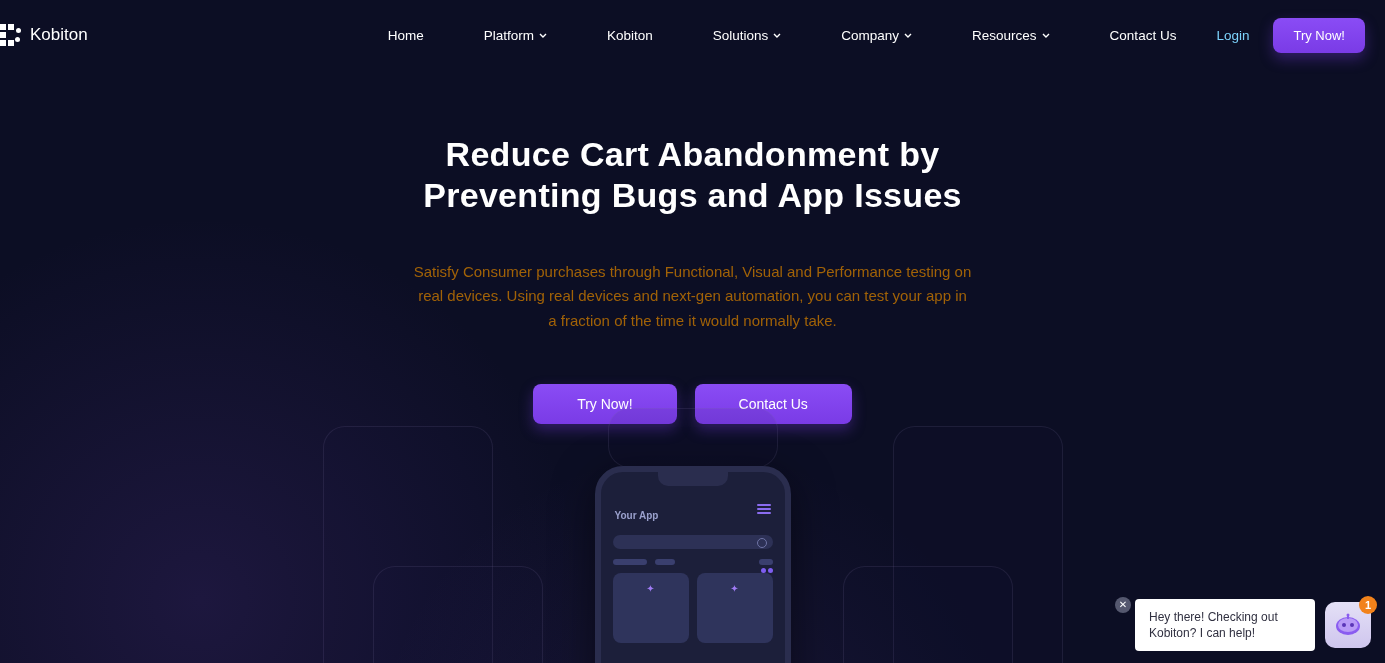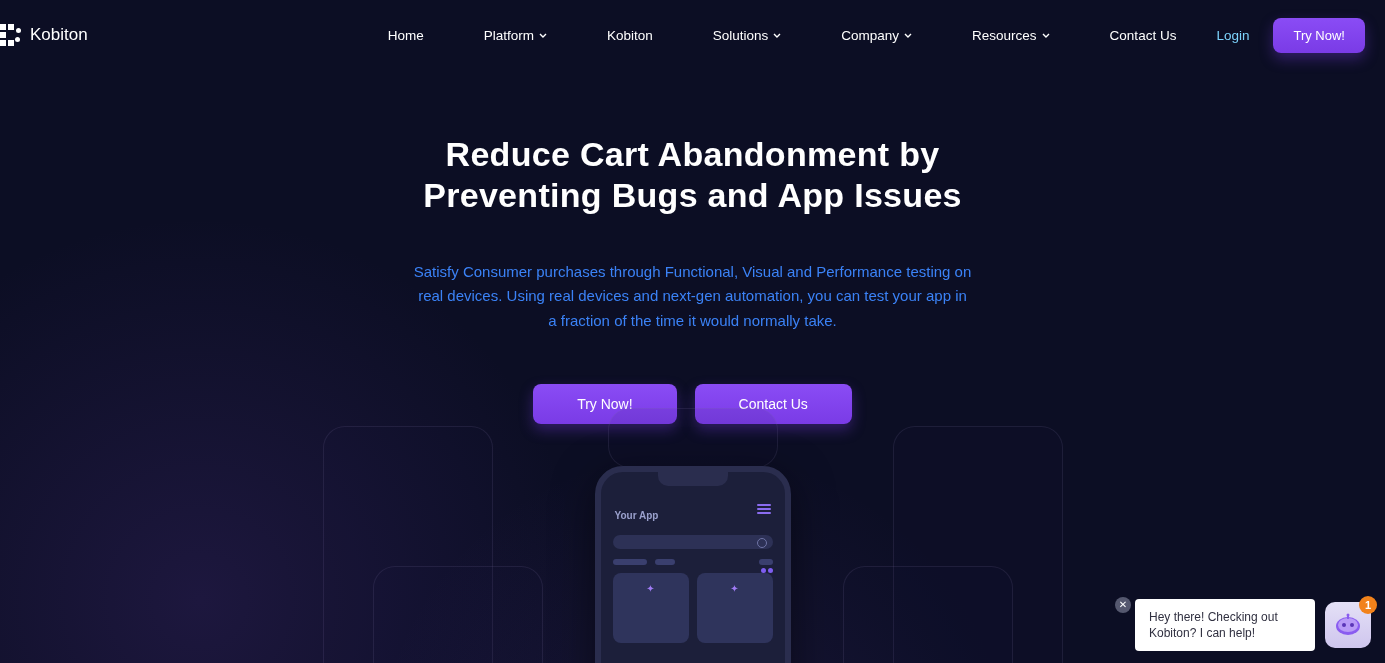--- a/index.html
+++ b/index.html
@@ -92,21 +92,21 @@
   h1 {
     font-size: 34px;
     font-weight: 700;
     line-height: 1.2;
     margin-top: 20px;
     letter-spacing: .3px;
   }
   .sub {
     max-width: 560px;
     margin: 44px auto 0;
-    color: #3b82f6;
+    color: #a16207;
     font-size: 15px;
     line-height: 1.65;
   }
   .cta-row {
     margin-top: 50px;
     display: flex;
     justify-content: center;
     gap: 18px;
   }
   .cta-row .btn { padding: 12px 44px; font-size:14px; }

